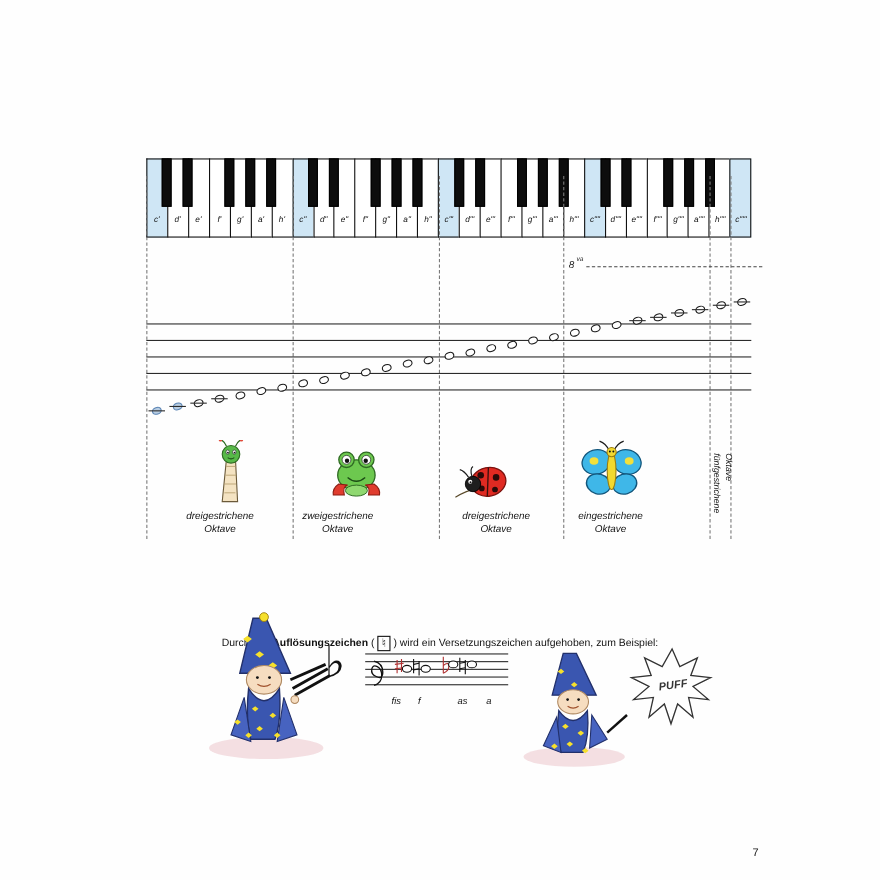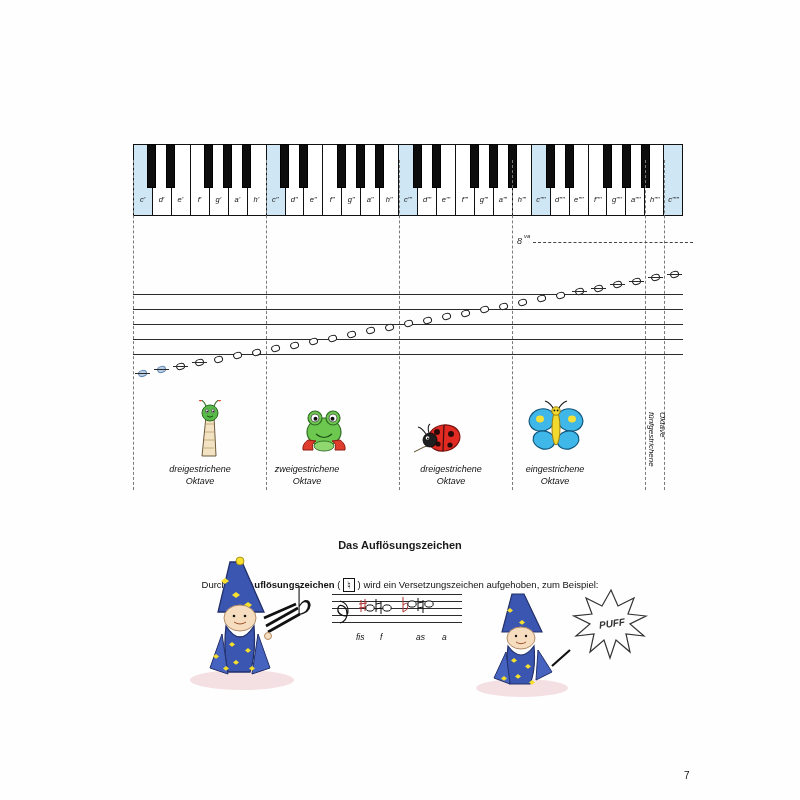--- a/index.html
+++ b/index.html
@@ -485,21 +485,20 @@
     <div>eingestrichene</div>
     <div>Oktave</div>
   </div>
   <div class="caption-vert" style="left:646px; top:412px;">
     <span>fünfgestrichene</span>
   </div>
   <div class="caption-vert" style="left:657px; top:412px;">
     <span>Oktave</span>
   </div>
 
-  <div class="section-title">Das Auflösungszeichen</div>
 
   <div class="sentence">
     <span>Durch das </span><span class="b">Auflösungszeichen</span><span> ( </span><span class="nat-box">♮</span><span> ) wird ein Versetzungszeichen aufgehoben, zum Beispiel:</span>
   </div>
 
   <div style="position:absolute; left:178px; top:556px; width:128px; height:136px;">
     <svg viewBox="0 0 128 136" width="128" height="136">
       <ellipse cx="64" cy="124" rx="52" ry="10" fill="#f0d4d8" opacity="0.75"></ellipse>
       <path d="M52 6 L40 56 L86 56 L64 6 Z" fill="#3a56b0" stroke="#22306b" stroke-width="1.3"></path>
       <path d="M47 22 l4 3 -4 3 -4 -3 z" fill="#f6e02c"></path>

